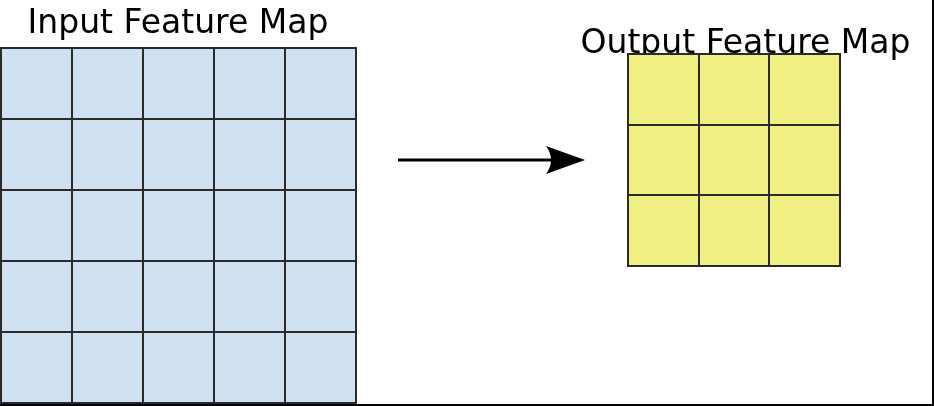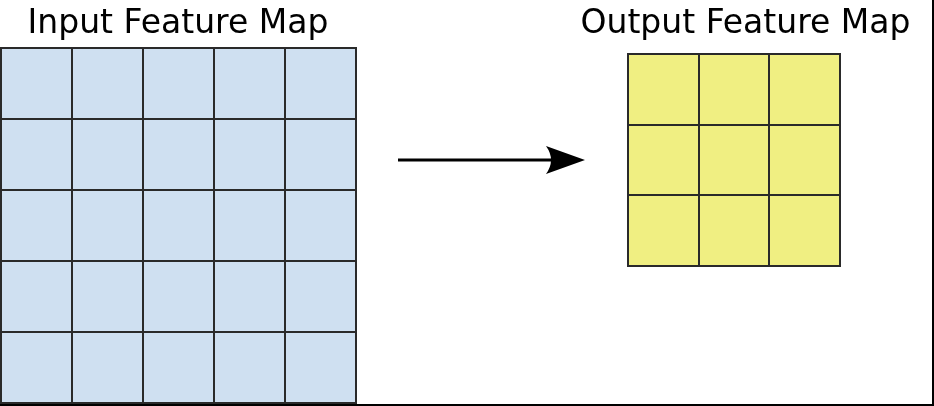--- a/index.html
+++ b/index.html
@@ -21,21 +21,21 @@
   .map-title {
     position: absolute;
     top: 1px;
     text-align: center;
     font-size: 33px;
     line-height: 1.25;
     color: #000000;
     white-space: nowrap;
   }
   .input-title  { left: 0px;   width: 356px; }
-  .output-title { left: 558px; width: 375px; }
+  .output-title { left: 558px; width: 375px; margin-top: 20px; }
   .feature-grid {
     position: absolute;
     display: grid;
     box-sizing: border-box;
     gap: 2px;
     border: 2px solid #2a2a2a;
     background: #2a2a2a;
   }
   .input-grid  { left: 0px;   top: 47px; width: 357px; height: 357px; }
   .output-grid { left: 627px; top: 53px; width: 214px; height: 214px; }

